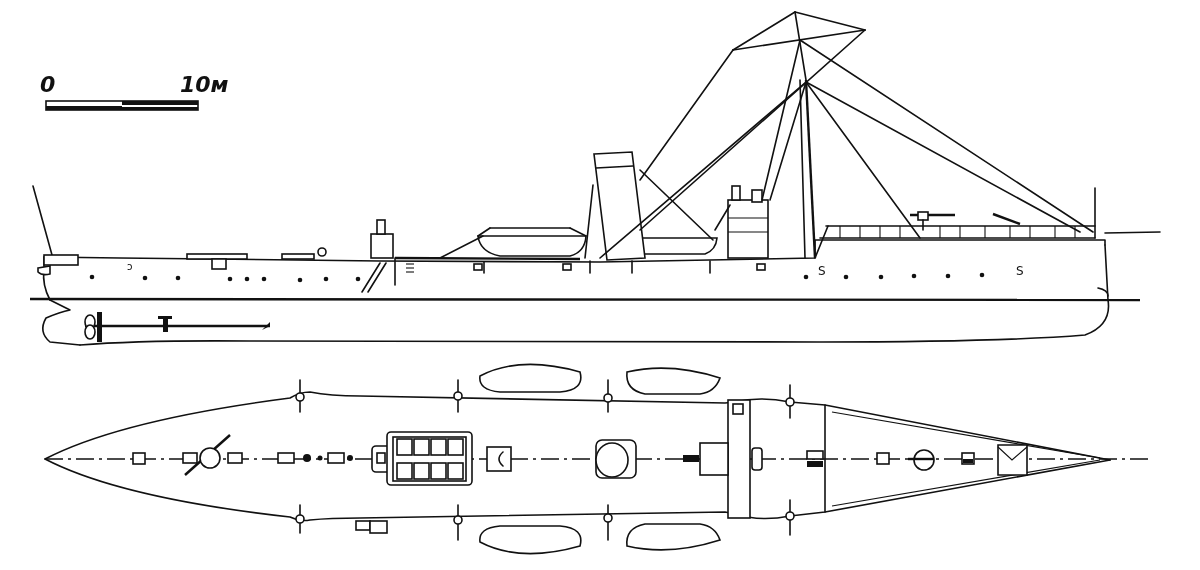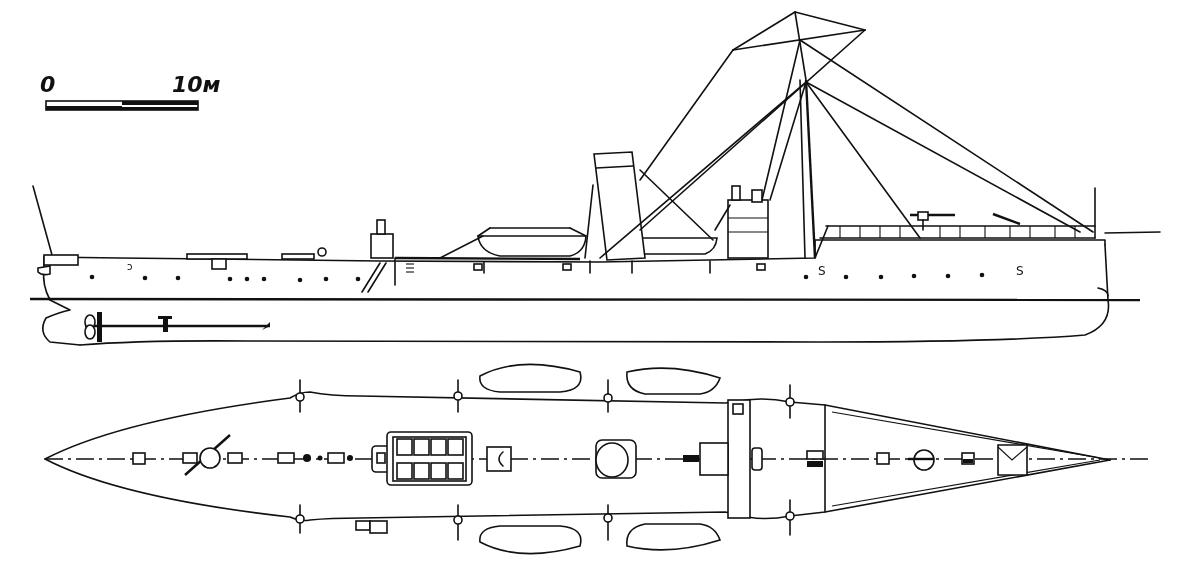--- a/index.html
+++ b/index.html
@@ -10,21 +10,21 @@
     .thick { stroke: #111; fill: none; stroke-width: 2.4; }
     .fillw { fill: #fff; stroke: #111; stroke-width: 1.6; }
     .dark { fill: #111; stroke: none; }
     .dash { stroke: #111; stroke-width: 1.3; fill: none; stroke-dasharray: 18 5 3 5; }
     .scale-label { position: absolute; font-weight: bold; font-style: italic; font-size: 22px; color: #111; font-family: "DejaVu Sans", sans-serif; }
   </style>
 </head>
 <body>
 
 <div class="scale-label" style="left:40px; top:72px;">0</div>
-<div class="scale-label" style="left:172px; top:72px;">10м</div>
+<div class="scale-label" style="left:180px; top:72px;">10м</div>
 
 <svg width="1200" height="570" viewBox="0 0 1200 570">
 
   <g>
     <rect x="46" y="101" width="152" height="9" class="fillw"></rect>
     <rect x="122" y="101" width="76" height="4" class="dark"></rect>
     <rect x="122" y="107" width="76" height="3" class="dark"></rect>
     <rect x="46" y="106" width="76" height="4" class="dark"></rect>
   </g>
 

